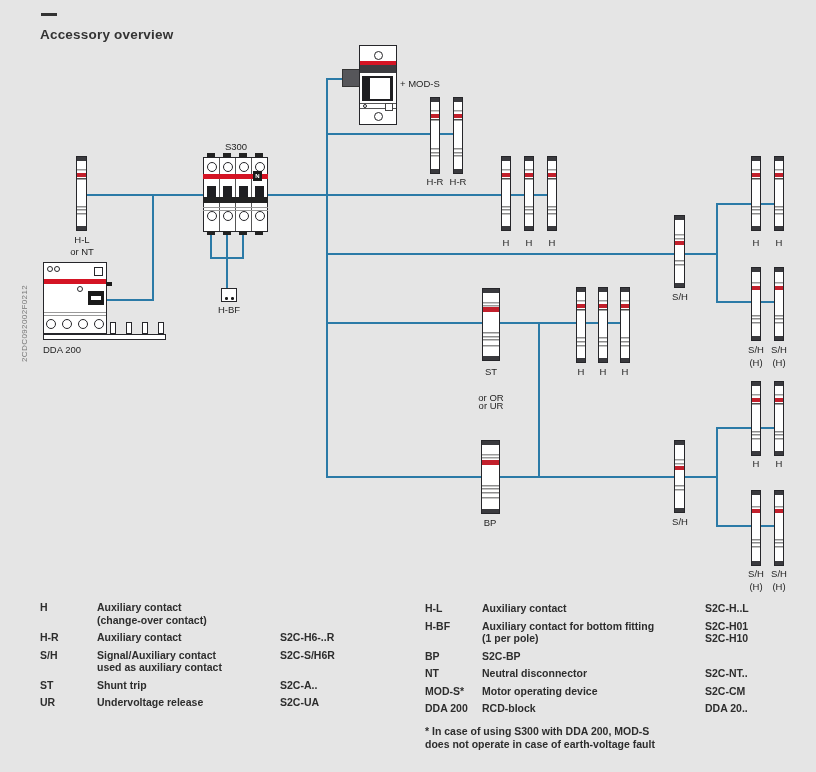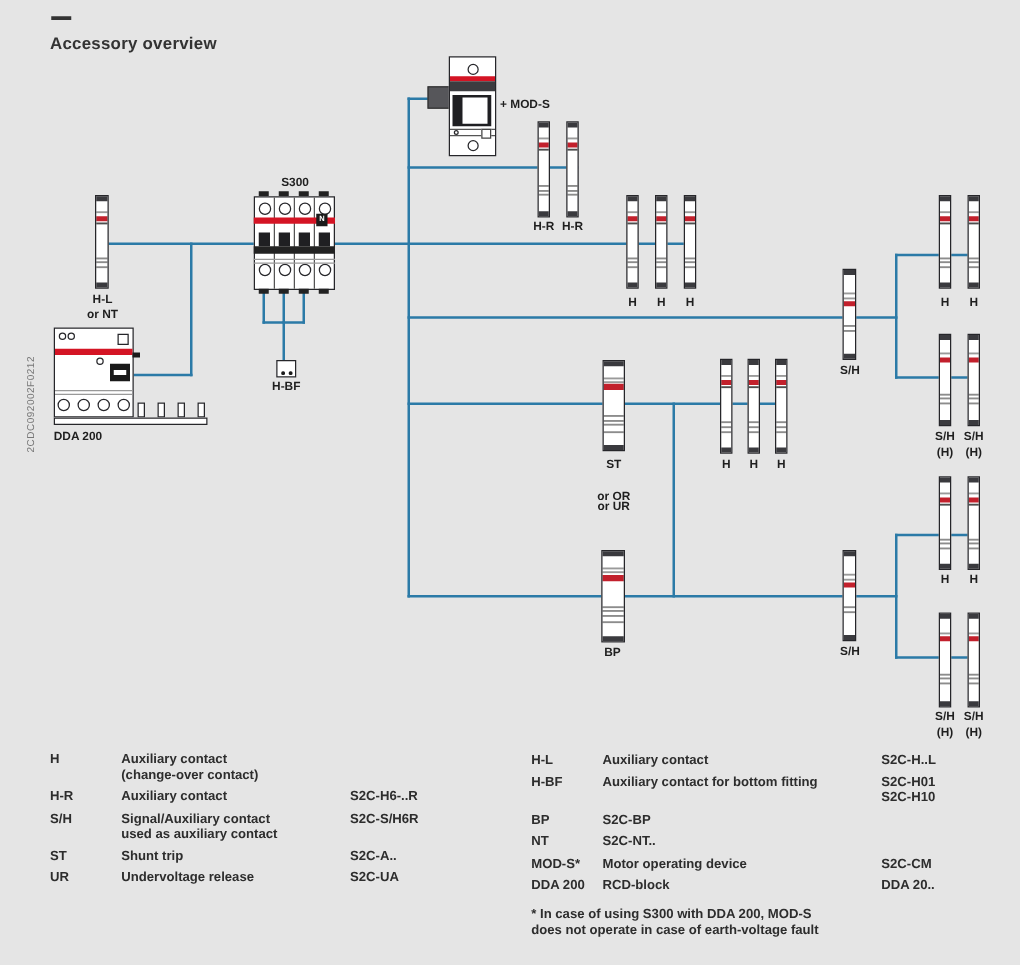--- a/index.html
+++ b/index.html
@@ -40,21 +40,21 @@
     linear-gradient(#3a3a3e,#3a3a3e) 0 0/100% 4px no-repeat,
     linear-gradient(#3a3a3e,#3a3a3e) 0 100%/100% 4px no-repeat,
     linear-gradient(#9a9a9a,#9a9a9a) 0 18%/100% 1.5px no-repeat,
     linear-gradient(#9a9a9a,#9a9a9a) 0 23%/100% 1.5px no-repeat,
     linear-gradient(#c2202c,#c2202c) 0 28%/100% 5px no-repeat,
     linear-gradient(#8c8c8c,#8c8c8c) 0 62%/100% 1.5px no-repeat,
     linear-gradient(#8c8c8c,#8c8c8c) 0 67%/100% 1.5px no-repeat,
     linear-gradient(#8c8c8c,#8c8c8c) 0 72%/100% 1.5px no-repeat,
     linear-gradient(#8c8c8c,#8c8c8c) 0 80%/100% 1.5px no-repeat,#fff;}
   
-  .lbl{position:absolute;font-size:9.5px;font-weight:bold;color:#1f1f1f;
+  .lbl{position:absolute;font-size:9.5px;font-weight:normal;color:#1f1f1f;
        white-space:nowrap;transform:translateX(-50%);}
   .lbl-left{transform:none;}
   .title{position:absolute;left:40px;top:27px;font-size:13.5px;font-weight:600;
          color:#333;letter-spacing:.2px;}
   .dash{position:absolute;left:41px;top:13px;width:16px;height:3px;background:#333;}
   .sidecode{position:absolute;left:20px;top:246px;height:116px;font-size:8px;color:#777;
             letter-spacing:.4px;writing-mode:vertical-rl;transform:rotate(180deg);}
   
   .s300{position:absolute;left:203px;top:157px;width:65px;height:75px;
         border:1.5px solid #26262a;background:#fff;box-sizing:border-box;display:flex;}
@@ -287,32 +287,34 @@
   <div class="legend lright">
     <div class="lrow">
       <div>H-L</div>
       <div>Auxiliary contact</div>
       <div>S2C-H..L</div>
     </div>
     <div class="lrow">
       <div>H-BF</div>
       <div>
           <div>Auxiliary contact for bottom fitting</div>
+          <div>(1 per pole)</div>
         </div>
       <div>
           <div>S2C-H01</div>
           <div>S2C-H10</div>
         </div>
     </div>
     <div class="lrow">
       <div>BP</div>
       <div>S2C-BP</div>
     </div>
     <div class="lrow">
       <div>NT</div>
+      <div>Neutral disconnector</div>
       <div>S2C-NT..</div>
     </div>
     <div class="lrow">
       <div>MOD-S*</div>
       <div>Motor operating device</div>
       <div>S2C-CM</div>
     </div>
     <div class="lrow">
       <div>DDA 200</div>
       <div>RCD-block</div>

